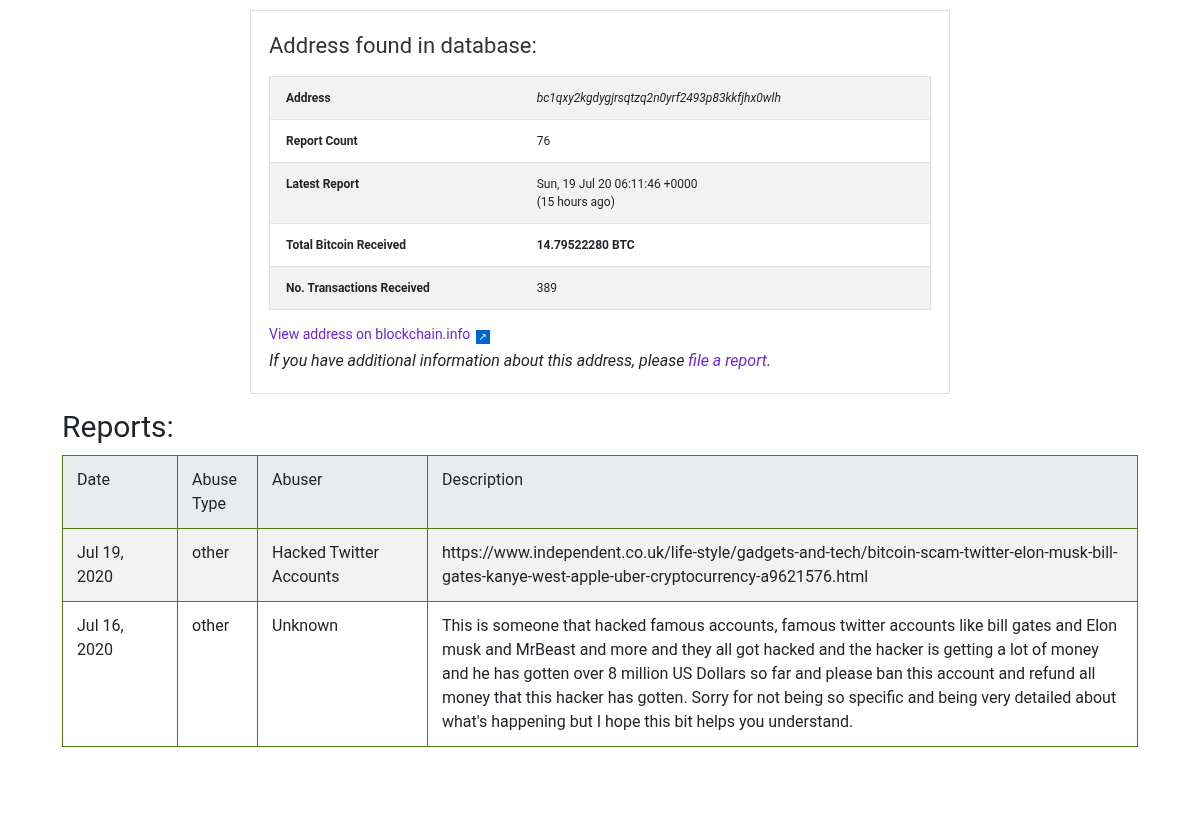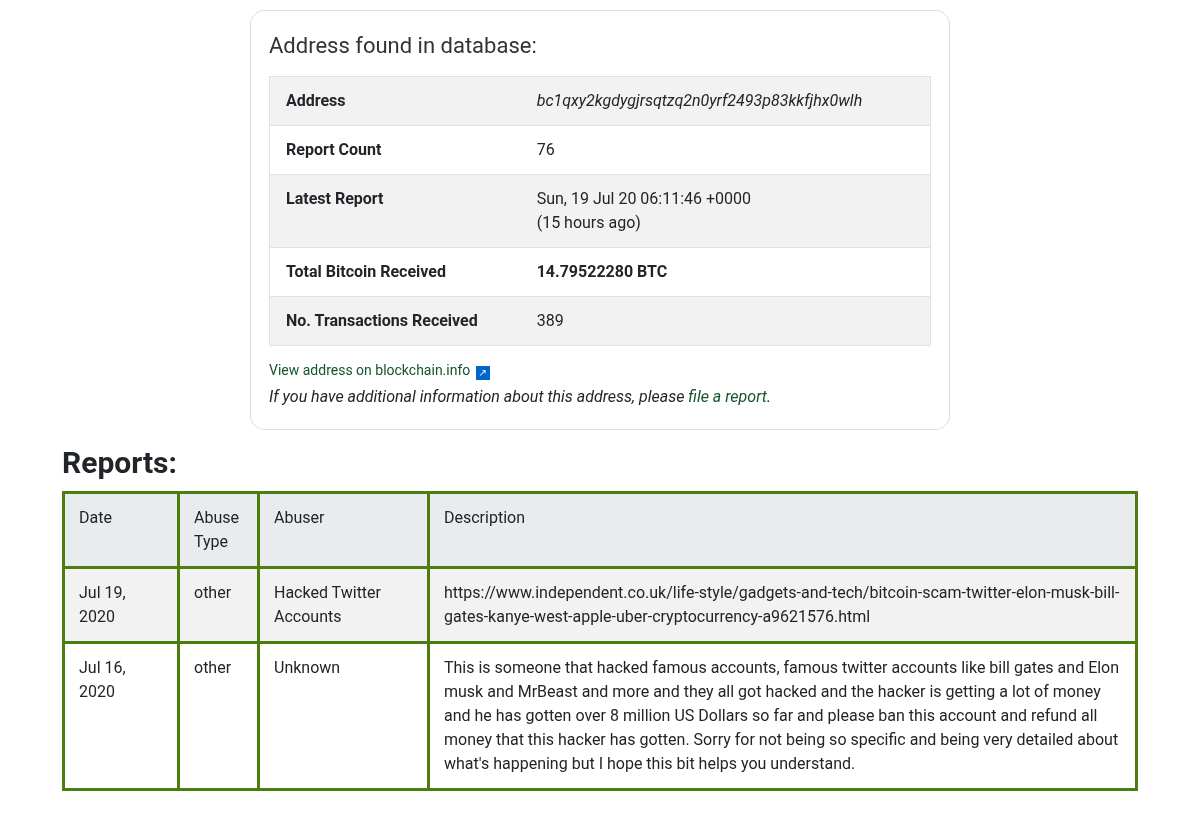--- a/index.html
+++ b/index.html
@@ -7,21 +7,21 @@
     font-family: "Segoe UI", -apple-system, BlinkMacSystemFont, Roboto, Helvetica, Arial, sans-serif;
     color: #212529;
     background: #fff;
     font-size: 16px;
     line-height: 1.5;
   }
   .container { width: 1200px; margin: 0 auto; padding: 0 0 20px 0; }
 
   .card {
     border: 1px solid rgba(0,0,0,0.125);
-    border-radius: 15px;
+    border-radius: 0;
     margin: 10px 250px 10px 250px;
     padding: 18px 18px 20px 18px;
     background: #fff;
   }
   .card-title {
     font-size: 22px;
     font-weight: 400;
     color: #333;
     margin-bottom: 14px;
   }
@@ -31,65 +31,65 @@
     border-collapse: collapse;
     border: 1px solid #dee2e6;
     margin-bottom: 14px;
   }
   .summary-table tr { border: 1px solid #dee2e6; }
   .summary-table tr:nth-child(odd) { background: #f2f2f2; }
   .summary-table tr:nth-child(even) { background: #fff; }
   .summary-table td {
     padding: 12px 16px;
     vertical-align: top;
-    font-size: 16px;
+    font-size: 12px;
   }
   .summary-table td.key {
     width: 38%;
     font-weight: 700;
     color: #212529;
   }
   .summary-table td.val { font-weight: 400; }
   .summary-table td.val.em { font-style: italic; }
   .summary-table td.val .strong { font-weight: 700; }
 
   .sub-text { font-style: italic; margin-top: 4px; font-size: 16px; }
-  .link { color: #14532d; text-decoration: none; cursor: pointer; }
+  .link { color: #6d28d9; text-decoration: none; cursor: pointer; }
   .ext-icon {
     display: inline-block;
     width: 14px; height: 14px;
     background: #0066cc;
     color: #fff;
     font-size: 10px;
     line-height: 14px;
     text-align: center;
     vertical-align: -1px;
     margin-left: 2px;
     position: relative;
   }
   .ext-icon::before {
     content: "↗";
     font-style: normal;
   }
   .blockchain-link { font-size: 14px; }
 
   .reports-title {
     font-size: 30px;
-    font-weight: 700;
+    font-weight: 400;
     margin: 10px 0 6px 62px;
   }
 
   .reports-wrap { margin: 0 62px; }
   .reports-table {
     width: 100%;
     border-collapse: collapse;
     border: 1px solid #dee2e6;
   }
   .reports-table th, .reports-table td {
-    border: 3px solid #4d7c0f;
+    border: 1px solid #4d7c0f;
     padding: 12px 14px;
     text-align: left;
     vertical-align: top;
     font-size: 16px;
   }
   .reports-table thead th {
     background: #e9ecef;
     font-weight: 400;
     color: #212529;
   }

